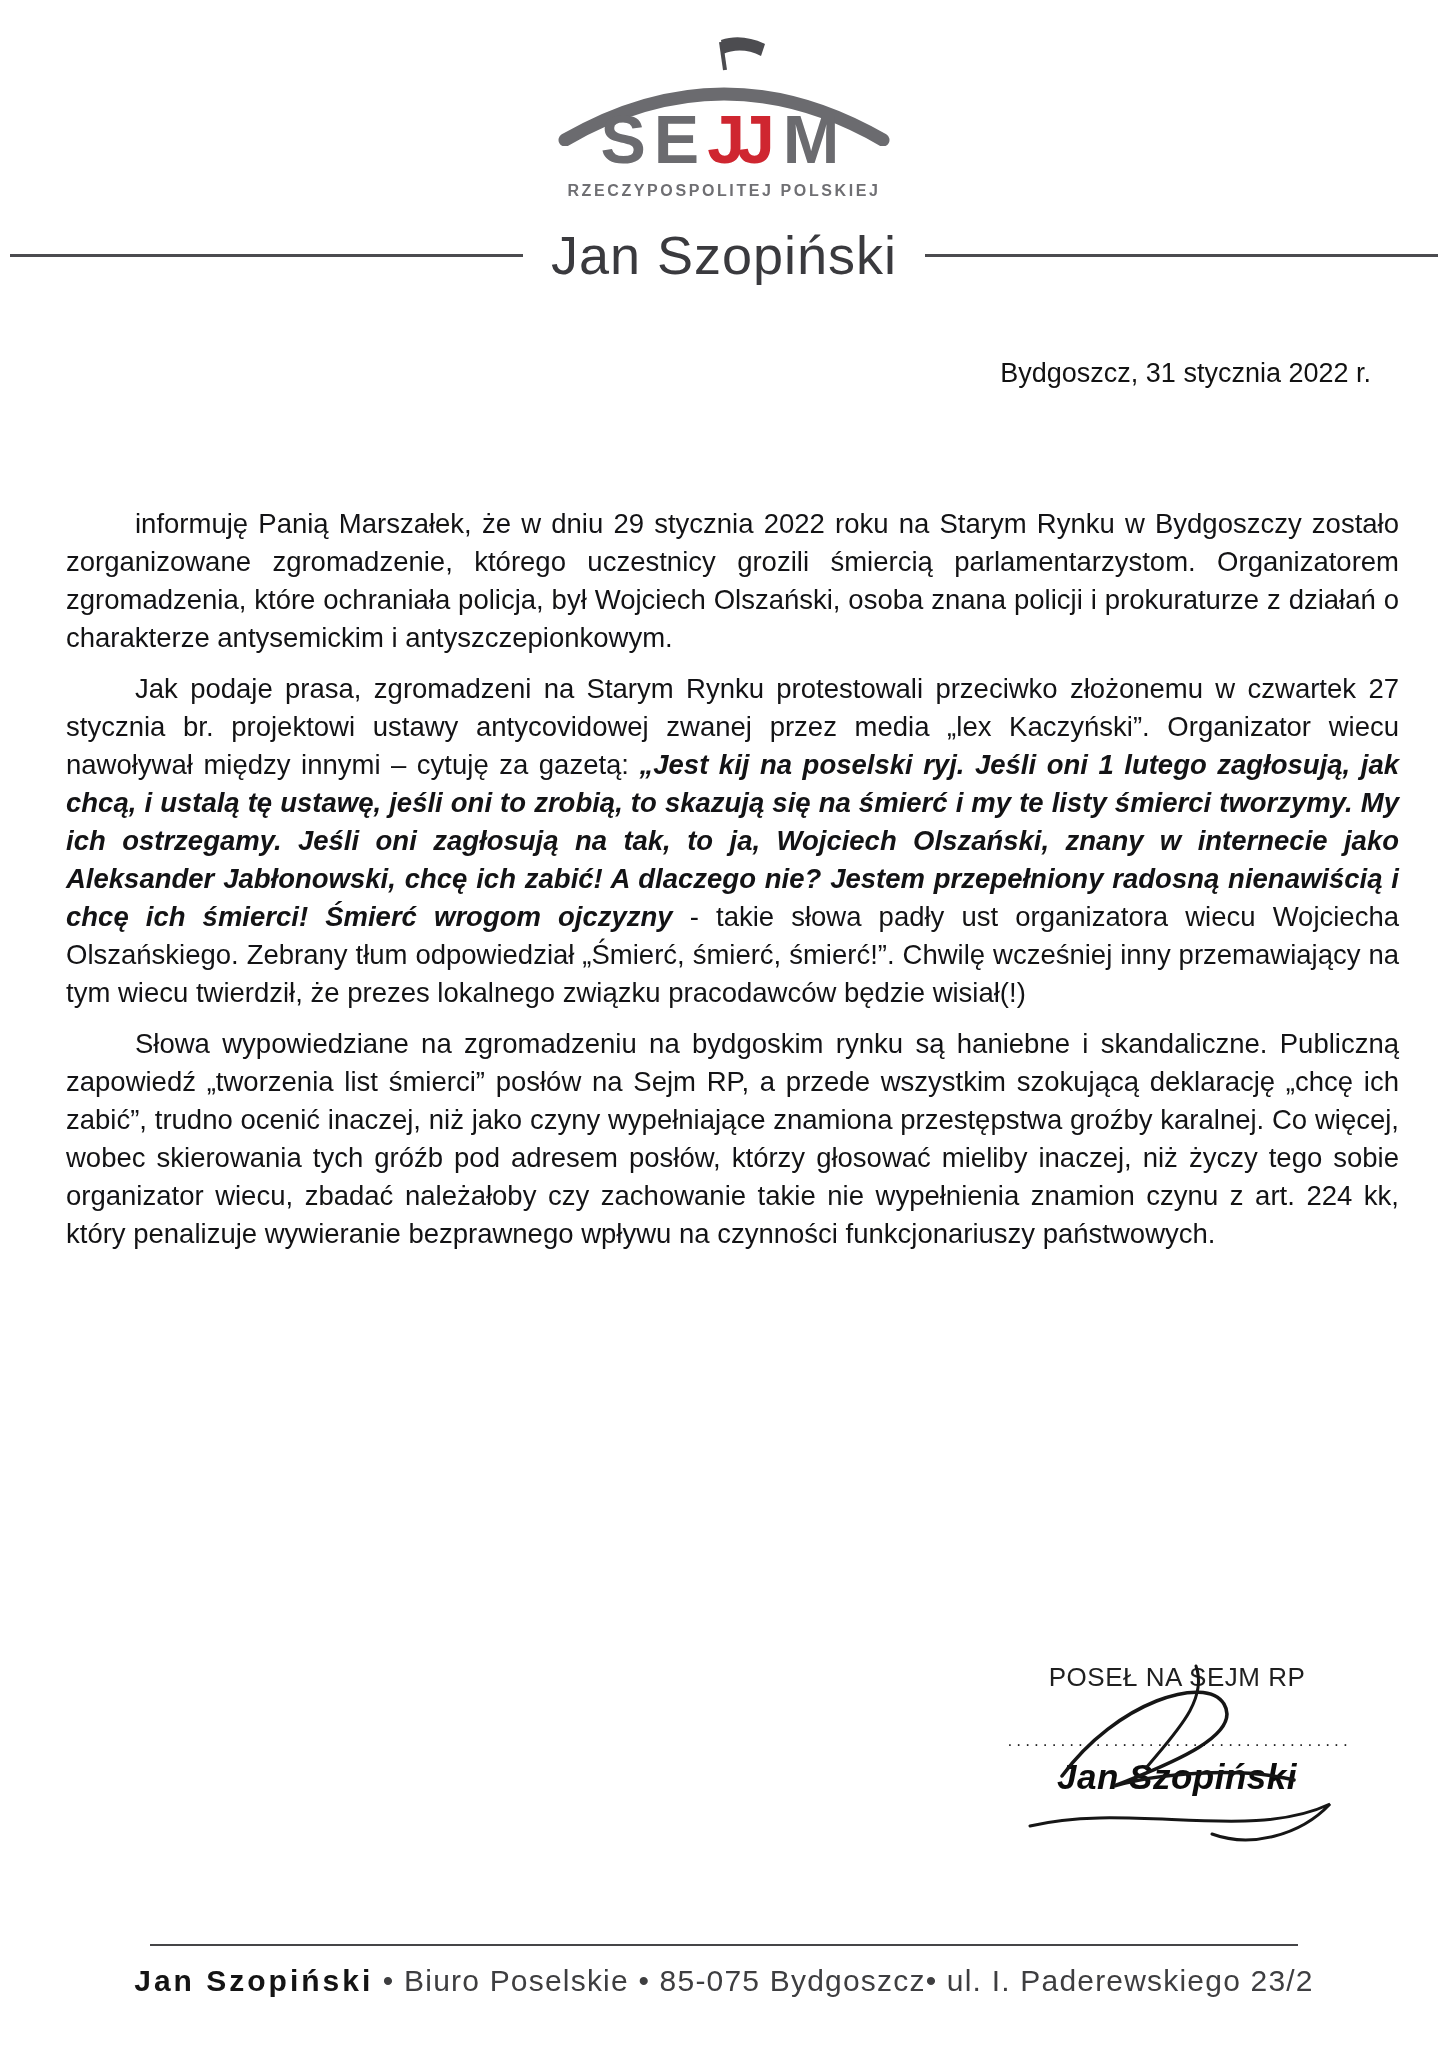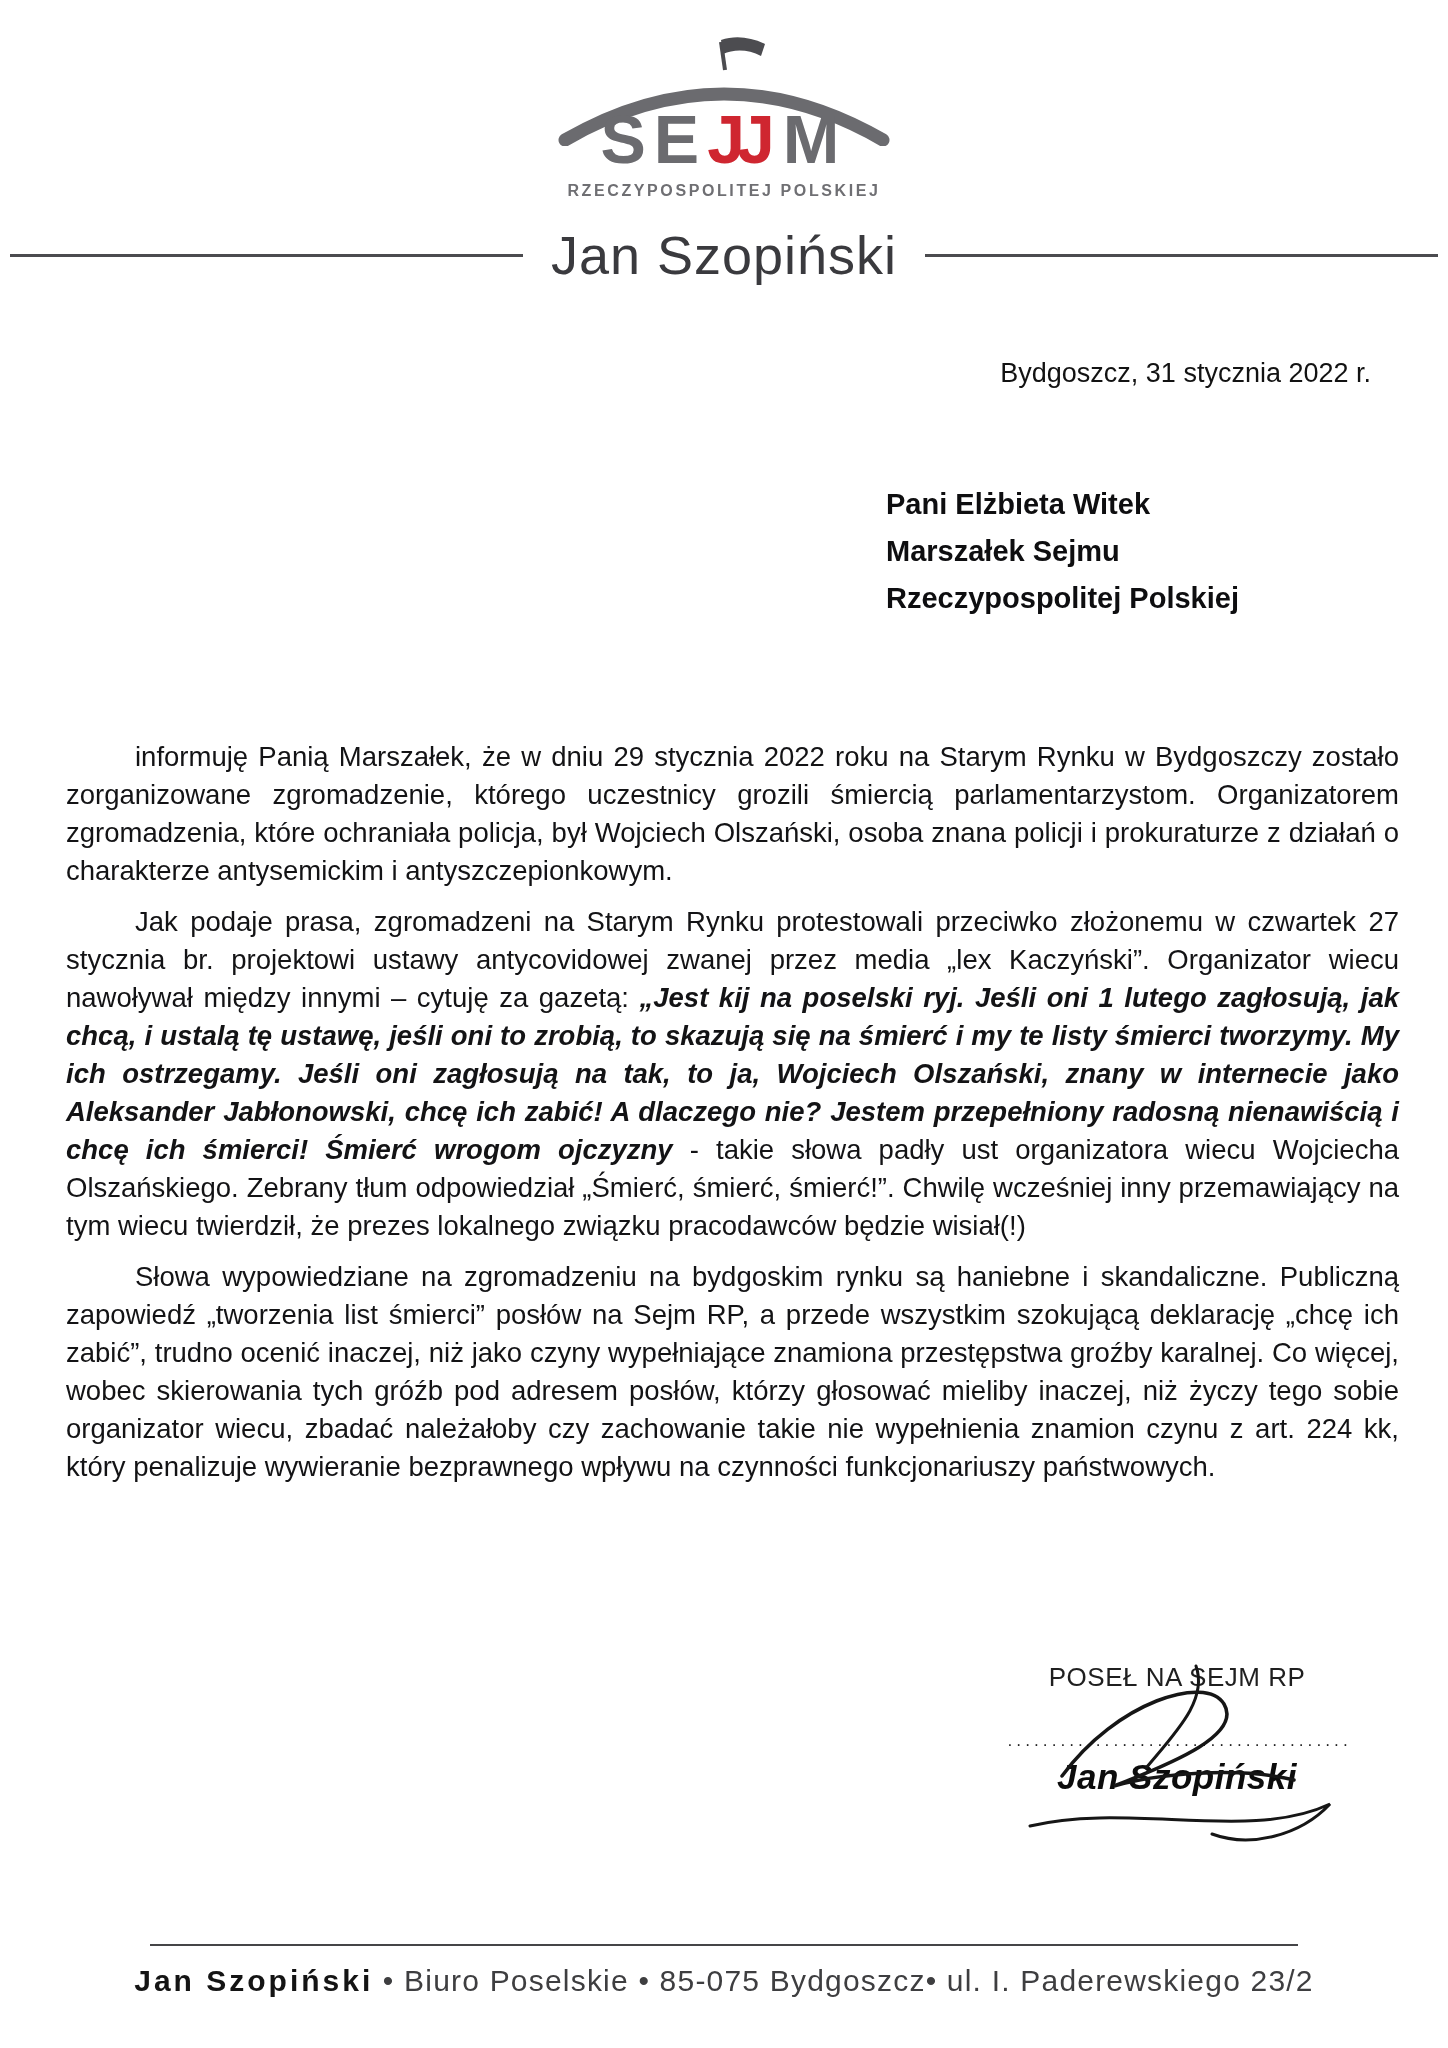--- a/index.html
+++ b/index.html
@@ -65,25 +65,20 @@
     </div>
     <div class="name-divider">
       <span class="rule left"></span>
       <span class="sender-name">Jan Szopiński</span>
       <span class="rule right"></span>
     </div>
   </header>
 
   <div class="dateline">Bydgoszcz, 31 stycznia 2022 r.</div>
 
-  <div class="recipient">
-    <div>Pani Elżbieta Witek</div>
-    <div>Marszałek Sejmu</div>
-    <div>Rzeczypospolitej Polskiej</div>
-  </div>
 
   <main class="body">
     <p>informuję Panią Marszałek, że w dniu 29 stycznia 2022 roku na Starym Rynku w Bydgoszczy zostało zorganizowane zgromadzenie, którego uczestnicy grozili śmiercią parlamentarzystom. Organizatorem zgromadzenia, które ochraniała policja, był Wojciech Olszański, osoba znana policji i prokuraturze z działań o charakterze antysemickim i antyszczepionkowym.</p>
     <p><span>Jak podaje prasa, zgromadzeni na Starym Rynku protestowali przeciwko złożonemu w czwartek 27 stycznia br. projektowi ustawy antycovidowej zwanej przez media „lex Kaczyński”. Organizator wiecu nawoływał między innymi – cytuję za gazetą: </span><span class="quote">„Jest kij na poselski ryj. Jeśli oni 1 lutego zagłosują, jak chcą, i ustalą tę ustawę, jeśli oni to zrobią, to skazują się na śmierć i my te listy śmierci tworzymy. My ich ostrzegamy. Jeśli oni zagłosują na tak, to ja, Wojciech Olszański, znany w internecie jako Aleksander Jabłonowski, chcę ich zabić! A dlaczego nie? Jestem przepełniony radosną nienawiścią i chcę ich śmierci! Śmierć wrogom ojczyzny</span><span> - takie słowa padły ust organizatora wiecu Wojciecha Olszańskiego. Zebrany tłum odpowiedział „Śmierć, śmierć, śmierć!”. Chwilę wcześniej inny przemawiający na tym wiecu twierdził, że prezes lokalnego związku pracodawców będzie wisiał(!)</span></p>
     <p>Słowa wypowiedziane na zgromadzeniu na bydgoskim rynku są haniebne i skandaliczne. Publiczną zapowiedź „tworzenia list śmierci” posłów na Sejm RP, a przede wszystkim szokującą deklarację „chcę ich zabić”, trudno ocenić inaczej, niż jako czyny wypełniające znamiona przestępstwa groźby karalnej. Co więcej, wobec skierowania tych gróźb pod adresem posłów, którzy głosować mieliby inaczej, niż życzy tego sobie organizator wiecu, zbadać należałoby czy zachowanie takie nie wypełnienia znamion czynu z art. 224 kk, który penalizuje wywieranie bezprawnego wpływu na czynności funkcjonariuszy państwowych.</p>
   </main>
 
   <div class="sig">
     <div class="sig-title">POSEŁ NA SEJM RP</div>
     <div class="sig-dots">..........................................</div>

